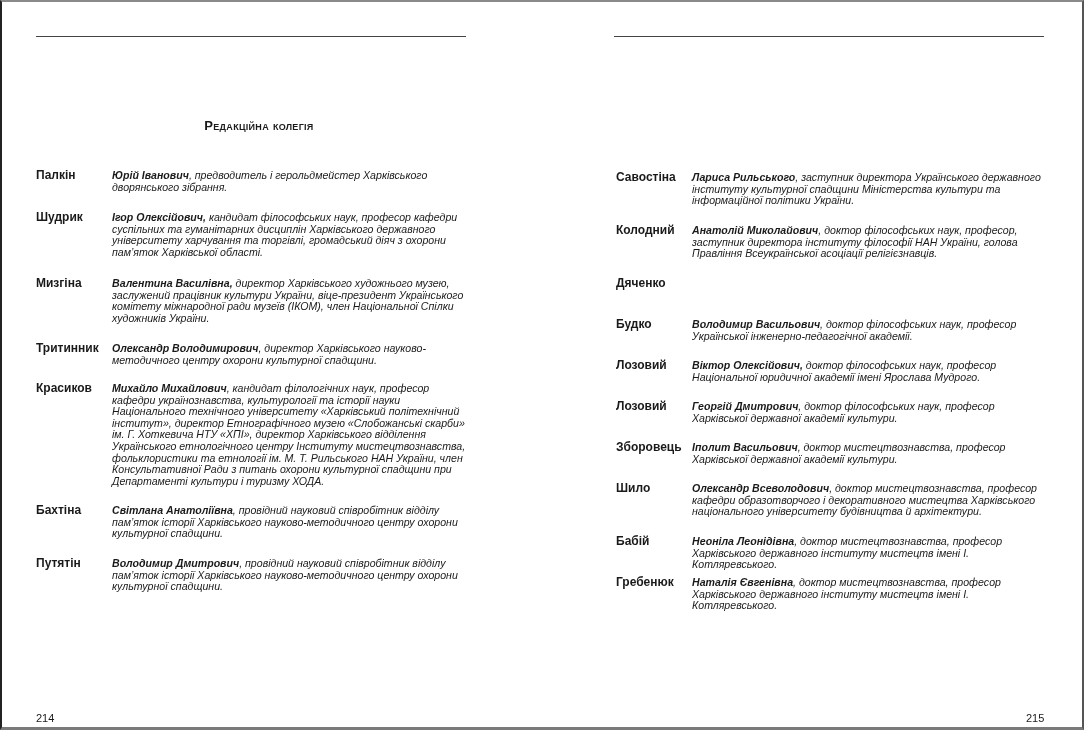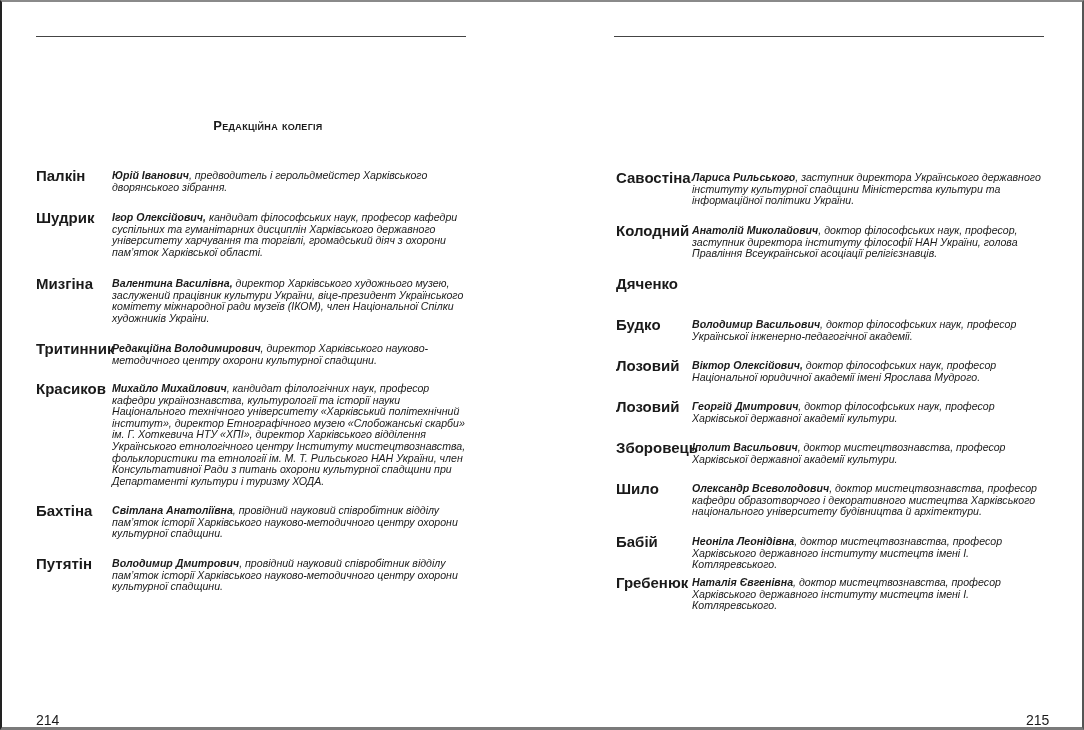--- a/index.html
+++ b/index.html
@@ -16,30 +16,30 @@
     border-bottom: 3px solid #7a7a7a;
     border-left: 2px solid #222;
     border-right: 2px solid #555;
   }
   .rule { position: absolute; top: 36px; height: 0; border-top: 1.5px solid #444; }
   .rule.left { left: 36px; width: 430px; }
   .rule.right { left: 614px; width: 430px; }
   .title {
     position: absolute; left: 0; width: 500px; top: 118px; text-align: center;
     font-weight: bold; font-size: 13px; font-variant: small-caps; letter-spacing: 0.3px;
-    padding-left: 18px;
+    padding-left: 9px;
   }
   .entries { position: absolute; }
   .entries.left { left: 36px; top: 170px; width: 440px; }
   .entries.right { left: 616px; top: 170px; width: 440px; }
   .entry { display: flex; font-size: 10.6px; line-height: 11.6px; }
-  .surname { width: 76px; flex: none; font-weight: bold; font-size: 15px; }
+  .surname { width: 76px; flex: none; font-weight: bold; font-size: 12px; }
   .desc { width: 355px; font-style: italic; }
   .desc b { font-weight: bold; }
-  .pagenum { position: absolute; top: 712px; font-size: 14px; }
+  .pagenum { position: absolute; top: 712px; font-size: 11px; }
   .pagenum.left { left: 36px; }
   .pagenum.right { left: 1026px; }
 </style>
 </head>
 <body>
 
 <div class="frame"></div>
 
 <div class="rule left"></div>
 <div class="title">Редакційна колегія</div>
@@ -52,21 +52,21 @@
   <div class="entry" style="position:absolute;top:42px">
     <div class="surname">Шудрик</div>
     <div class="desc"><b>Ігор Олексійович,</b><span> кандидат філософських наук, професор кафедри суспільних та гуманітарних дисциплін Харківського державного університету харчування та торгівлі, громадський діяч з охорони пам’яток Харківської області.</span></div>
   </div>
   <div class="entry" style="position:absolute;top:108px">
     <div class="surname">Мизгіна</div>
     <div class="desc"><b>Валентина Василівна,</b><span> директор Харківського художнього музею, заслужений працівник культури України, віце-президент Українського комітету міжнародної ради музеїв (ІКОМ), член Національної Спілки художників України.</span></div>
   </div>
   <div class="entry" style="position:absolute;top:173px">
     <div class="surname">Тритинник</div>
-    <div class="desc"><b>Редакційна Володимирович</b><span>, директор Харківського науково-методичного центру охорони культурної спадщини.</span></div>
+    <div class="desc"><b>Олександр Володимирович</b><span>, директор Харківського науково-методичного центру охорони культурної спадщини.</span></div>
   </div>
   <div class="entry" style="position:absolute;top:213px">
     <div class="surname">Красиков</div>
     <div class="desc"><b>Михайло Михайлович</b><span>, кандидат філологічних наук, професор кафедри українознавства, культурології та історії науки Національного технічного університету «Харківський політехнічний інститут», директор Етнографічного музею «Слобожанські скарби» ім. Г. Хоткевича НТУ «ХПІ», директор Харківського відділення Українського етнологічного центру Інституту мистецтвознавства, фольклористики та етнології ім. М. Т. Рильського НАН України, член Консультативної Ради з питань охорони культурної спадщини при Департаменті культури і туризму ХОДА.</span></div>
   </div>
   <div class="entry" style="position:absolute;top:335px">
     <div class="surname">Бахтіна</div>
     <div class="desc"><b>Світлана Анатоліївна</b><span>, провідний науковий співробітник відділу пам’яток історії Харківського науково-методичного центру охорони культурної спадщини.</span></div>
   </div>
   <div class="entry" style="position:absolute;top:388px">

